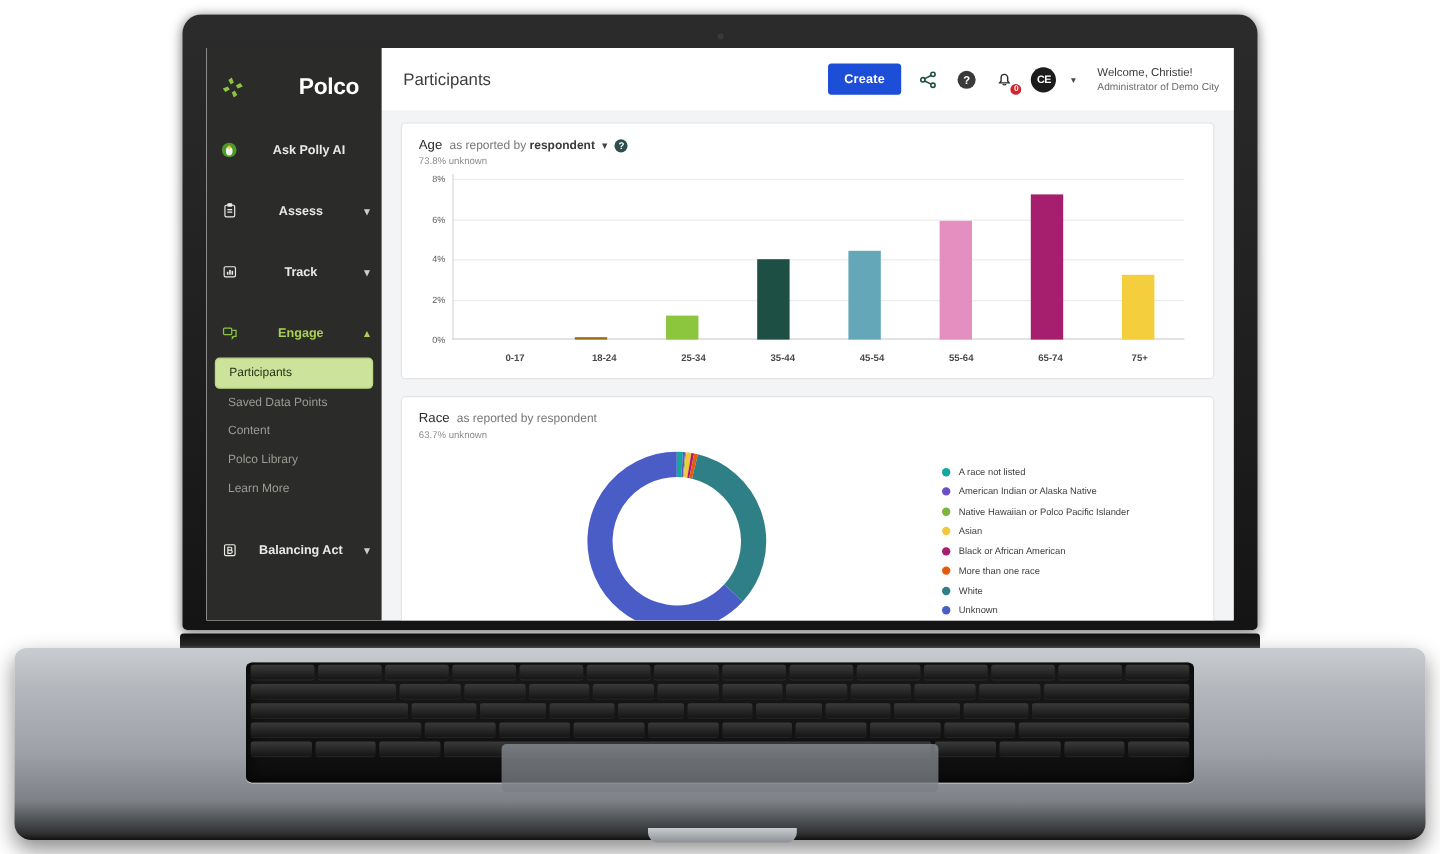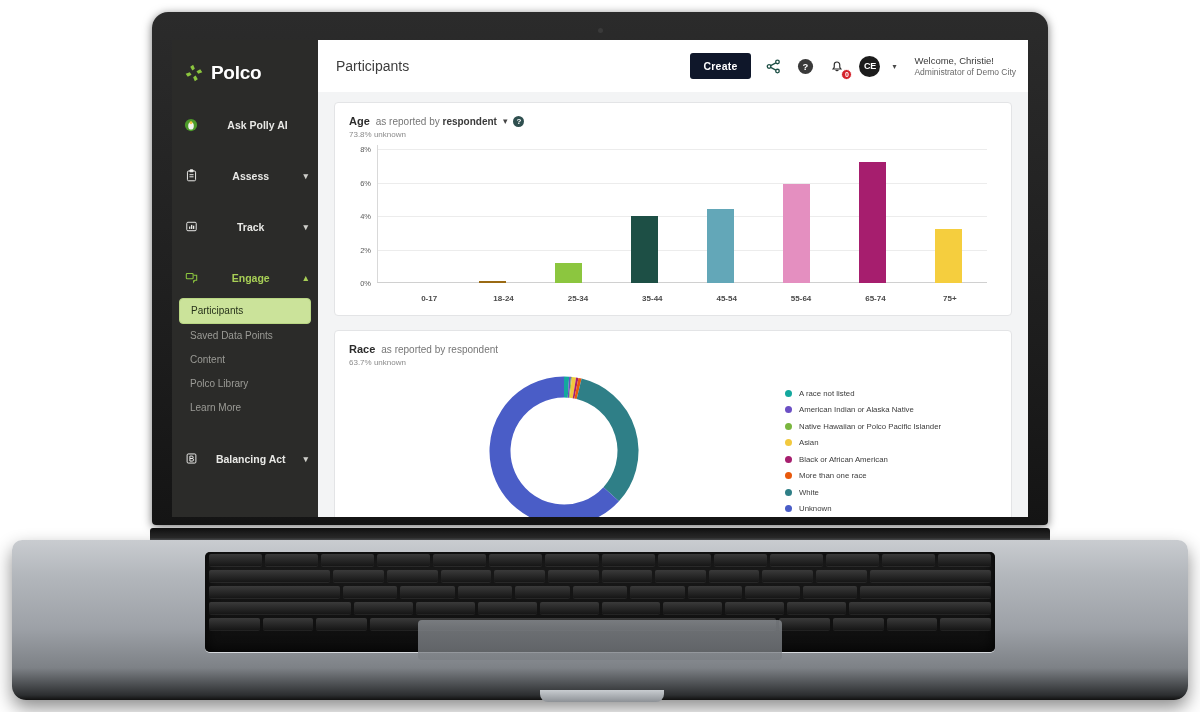--- a/index.html
+++ b/index.html
@@ -73,21 +73,21 @@
   
   .app { position: absolute; inset: 0; display: flex; background: #f3f4f5; }
 
   
   .sidebar {
     width: 146px; flex: 0 0 146px; background: #2b2b29; color: #fff;
     padding: 0; position: relative;
   }
   .logo { display: flex; align-items: center; gap: 7px; padding: 18px 0 0 12px; height: 48px; }
   .logo-mark { width: 20px; height: 20px; position: relative; flex: 0 0 20px; }
-  .logo-text { font-size: 19px; font-weight: bold; letter-spacing: -.3px; color: #fff; }
+  .logo-text { font-size: 19px; font-weight: bold; letter-spacing: -.3px; color: #fff; margin-left: 38px; }
 
   .nav { margin-top: 18px; }
   .nav-item {
     display: flex; align-items: center; gap: 9px;
     padding: 0 10px 0 12px; height: 37px;
     font-size: 10.5px; font-weight: bold; color: #e9e9e6; cursor: pointer; text-align: center;
   }
   .nav-item .ico { width: 14px; height: 14px; flex: 0 0 14px; display: flex; align-items: center; justify-content: center; }
   .nav-item .lbl { flex: 1; }
   .nav-item .chev { font-size: 9px; color: #cfcfca; }
@@ -108,21 +108,21 @@
 
   
   .main { flex: 1; display: flex; flex-direction: column; background: #f3f4f5; min-width: 0; }
   .topbar {
     height: 52px; background: #fff; display: flex; align-items: center;
     padding: 0 12px 0 18px; gap: 0; flex: 0 0 52px;
   }
   .page-title { font-size: 14px; color: #3d3d3d; flex: 1; }
   .tb-actions { display: flex; align-items: center; gap: 12px; }
   .btn-create {
-    background: #0f172a; color: #fff; font-size: 10.5px; font-weight: bold;
+    background: #1d4ed8; color: #fff; font-size: 10.5px; font-weight: bold;
     padding: 7px 14px; border-radius: 3px; border: none; cursor: pointer;
     letter-spacing: .2px;
   }
   .icon-btn { width: 20px; height: 20px; display: flex; align-items: center; justify-content: center; cursor: pointer; position: relative; }
   .badge {
     position: absolute; right: -5px; bottom: -4px; width: 11px; height: 11px;
     background: #d5222c; color: #fff; border-radius: 50%;
     font-size: 7px; display: flex; align-items: center; justify-content: center;
     font-weight: bold; border: 1px solid #fff;
   }
@@ -136,21 +136,21 @@
   .welcome .l1 { font-size: 9.5px; color: #3a3a3a; }
   .welcome .l2 { font-size: 8.5px; color: #6a6a6a; }
 
   .content { flex: 1; overflow: hidden; padding: 10px 16px 0 16px; }
 
   .card {
     background: #fff; border: 1px solid #e3e4e6; border-radius: 4px;
     padding: 12px 14px 10px 14px; margin-bottom: 14px;
   }
   .card-head { display: flex; align-items: center; gap: 6px; }
-  .card-title { font-size: 11px; font-weight: bold; color: #2c2c2c; }
+  .card-title { font-size: 11px; font-weight: normal; color: #2c2c2c; }
   .card-sub { font-size: 10px; color: #767676; }
   .card-sub b { color: #3a3a3a; }
   .chev-sm { font-size: 9px; color: #444; cursor: pointer; }
   .help-dot {
     width: 11px; height: 11px; border-radius: 50%; background: #2f4f4f; color: #fff;
     font-size: 8px; font-weight: bold; display: flex; align-items: center; justify-content: center;
     cursor: pointer;
   }
   .unknown { font-size: 8px; color: #8b8b8b; margin-top: 3px; }
 

